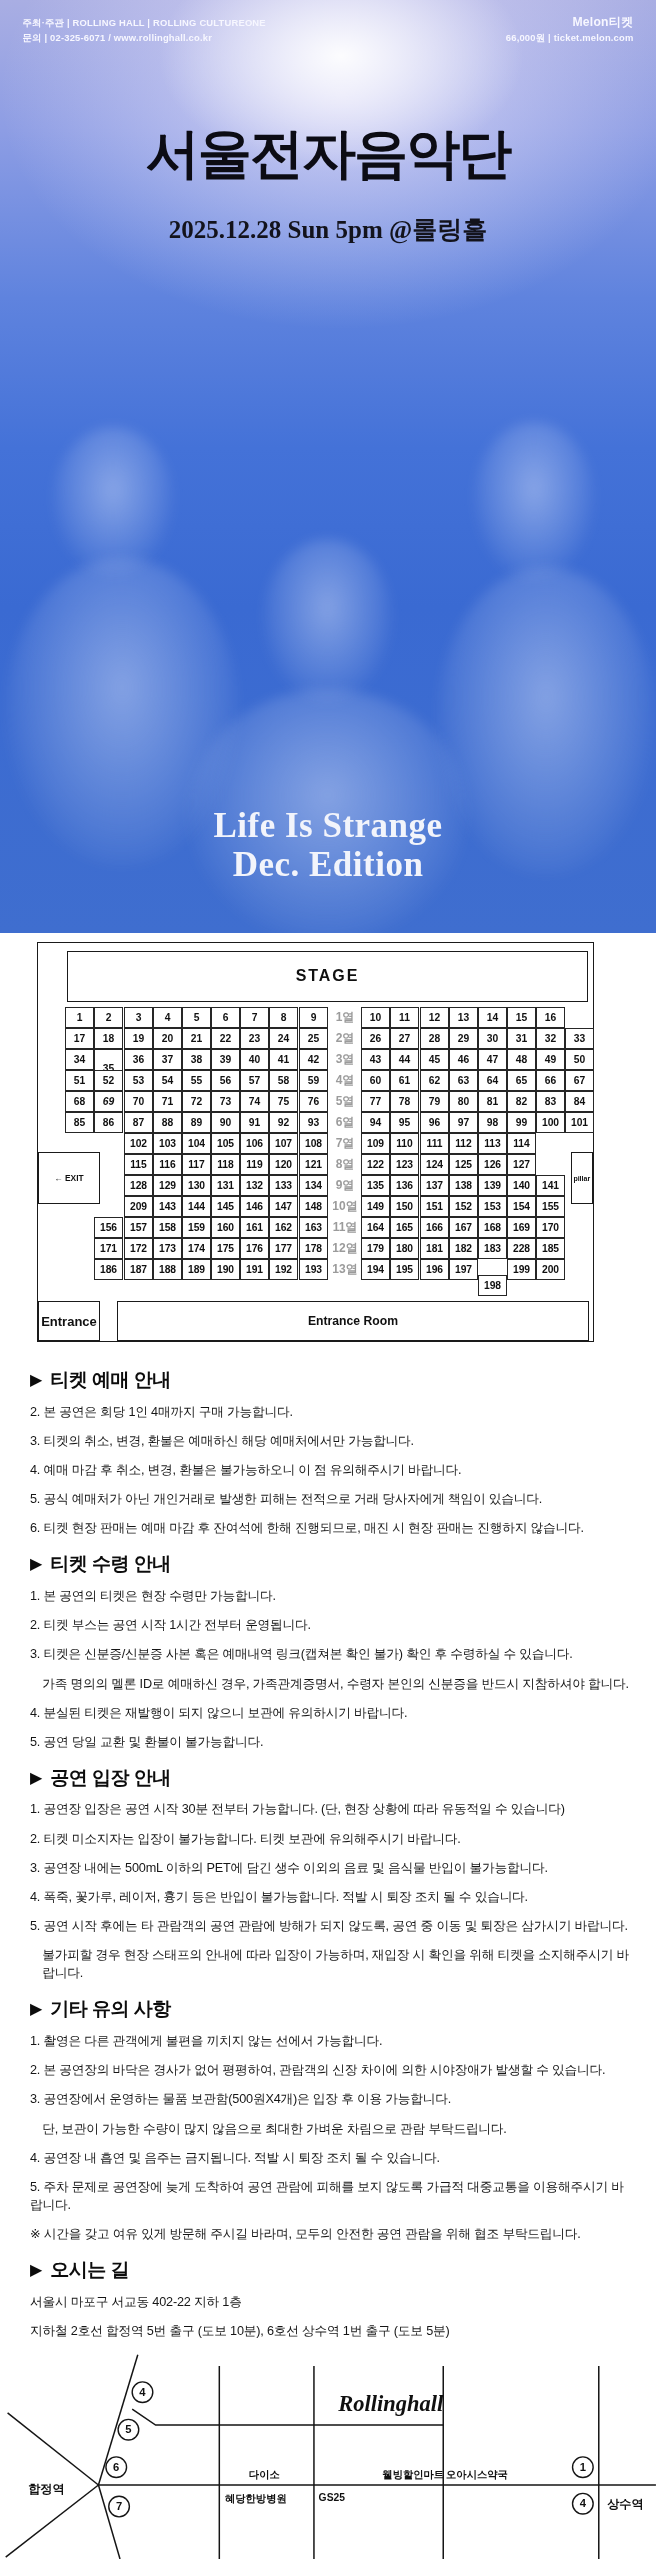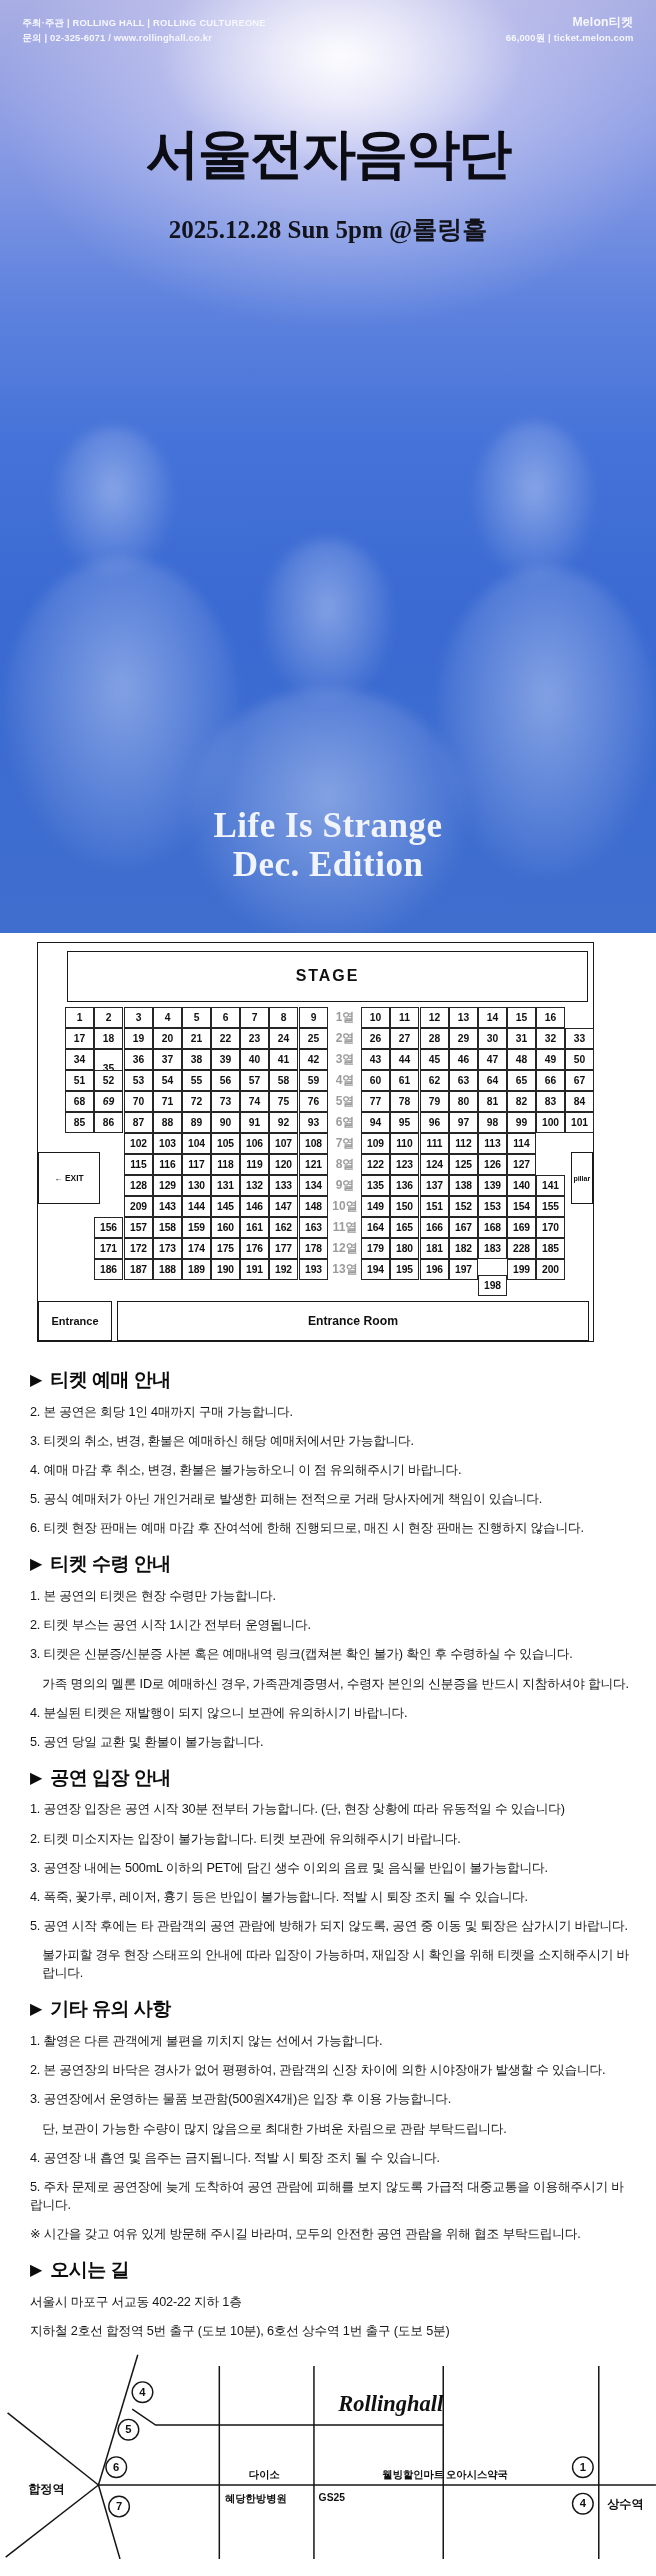--- a/index.html
+++ b/index.html
@@ -27,21 +27,21 @@
 
   
   .hall { position:absolute; top:942px; left:37px; width:557px; height:400px; border:1.9px solid #1a1a1a; box-sizing:border-box; background:#fff; }
   .stage { position:absolute; top:7.5px; left:29px; width:521px; height:51px; border:1.9px solid #1a1a1a; box-sizing:border-box; text-align:center; line-height:47px; font-weight:bold; font-size:16px; letter-spacing:1.9px; color:#101010; }
   .rows { position:absolute; top:64px; left:0; width:100%; height:274px; }
   .seat { position:absolute; border:1.4px solid #262626; box-sizing:border-box; display:flex; align-items:center; justify-content:center; font-size:10.3px; font-weight:bold; color:#101010; background:#fff; }
   .rowlabel { position:absolute; width:34px; text-align:center; color:#9b9b9b; font-size:12px; font-weight:bold; }
   .hbox { position:absolute; border:1.9px solid #1a1a1a; box-sizing:border-box; display:flex; align-items:center; justify-content:center; font-weight:bold; color:#101010; background:#fff; }
   .exit-box { left:0; top:209px; width:62px; height:52px; font-size:8.4px; }
   .pillar-box { right:0; top:209px; width:22.5px; height:52px; font-size:7px; }
-  .entrance-box { left:0; top:358px; width:74px; height:40px; font-size:11px; }
+  .entrance-box { left:0; top:358px; width:62px; height:40px; font-size:13px; }
   .console-box { left:79px; top:358px; width:472px; height:40px; font-size:12.2px; }
 
   
   .info { position:absolute; top:1353px; left:30px; width:600px; }
   .sec-h { display:flex; gap:8.4px; align-items:center; margin:15px 0 11.2px; font-size:19px; line-height:23.4px; font-weight:bold; color:#0c0c0c; letter-spacing:-0.5px; }
   .sec-h .marker { font-size:16px; }
   .line { margin:0 0 11.2px; font-size:12.7px; line-height:18px; color:#161616; letter-spacing:-0.2px; }
   .line.indent { padding-left:12.2px; }
   .line.note { margin-top:5.6px; }
 

